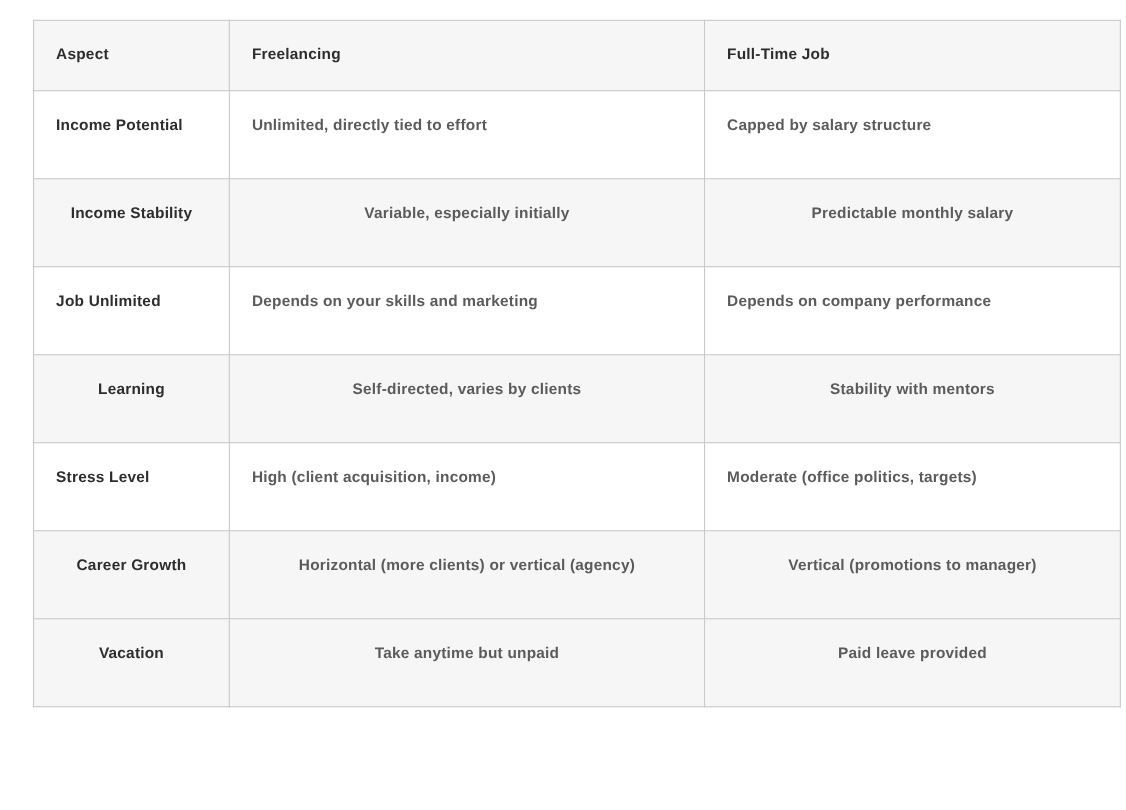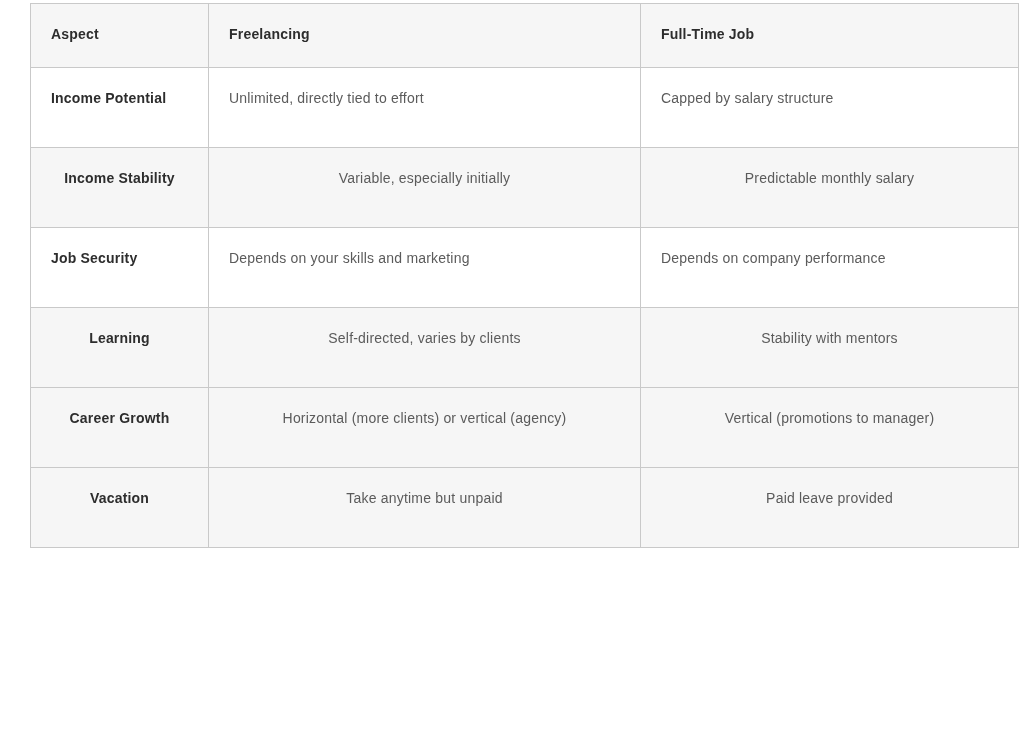--- a/index.html
+++ b/index.html
@@ -7,21 +7,21 @@
     padding: 0;
     width: 1024px;
     height: 736px;
     background: var(--page-bg, #ffffff);
     font-family: "Liberation Sans", "DejaVu Sans", sans-serif;
     overflow: hidden;
   }
   .table-wrap {
     position: absolute;
     left: 30px;
-    top: 3px;
+    top: 18px;
   }
   table.compare {
     border-collapse: collapse;
     table-layout: fixed;
     width: 988px;
     border: 1px solid var(--border, #c9c9c9);
   }
   table.compare th,
   table.compare td {
     border: 1px solid var(--border, #c9c9c9);
@@ -38,21 +38,21 @@
     font-weight: bold;
     color: var(--label-text, #2d2d2d);
     background: var(--header-bg, #f6f6f6);
     height: 64px;
   }
   td.aspect {
     font-weight: bold;
     color: var(--label-text, #2d2d2d);
   }
   td.detail {
-    font-weight: normal;
+    font-weight: bold;
     color: var(--body-text, #5b5b5b);
   }
   tr.striped td {
     background: var(--stripe-bg, #f6f6f6);
     text-align: center;
   }
   tr.plain td {
     background: #ffffff;
   }
 </style>
@@ -78,28 +78,33 @@
           <td class="aspect">Income Potential</td>
           <td class="detail">Unlimited, directly tied to effort</td>
           <td class="detail">Capped by salary structure</td>
         </tr>
         <tr class="striped">
           <td class="aspect">Income Stability</td>
           <td class="detail">Variable, especially initially</td>
           <td class="detail">Predictable monthly salary</td>
         </tr>
         <tr class="plain">
-          <td class="aspect">Job Security</td>
+          <td class="aspect">Job Unlimited</td>
           <td class="detail">Depends on your skills and marketing</td>
           <td class="detail">Depends on company performance</td>
         </tr>
         <tr class="striped">
           <td class="aspect">Learning</td>
           <td class="detail">Self-directed, varies by clients</td>
           <td class="detail">Stability with mentors</td>
+        </tr>
+        <tr class="plain">
+          <td class="aspect">Stress Level</td>
+          <td class="detail">High (client acquisition, income)</td>
+          <td class="detail">Moderate (office politics, targets)</td>
         </tr>
         <tr class="striped">
           <td class="aspect">Career Growth</td>
           <td class="detail">Horizontal (more clients) or vertical (agency)</td>
           <td class="detail">Vertical (promotions to manager)</td>
         </tr>
         <tr class="striped">
           <td class="aspect">Vacation</td>
           <td class="detail">Take anytime but unpaid</td>
           <td class="detail">Paid leave provided</td>

